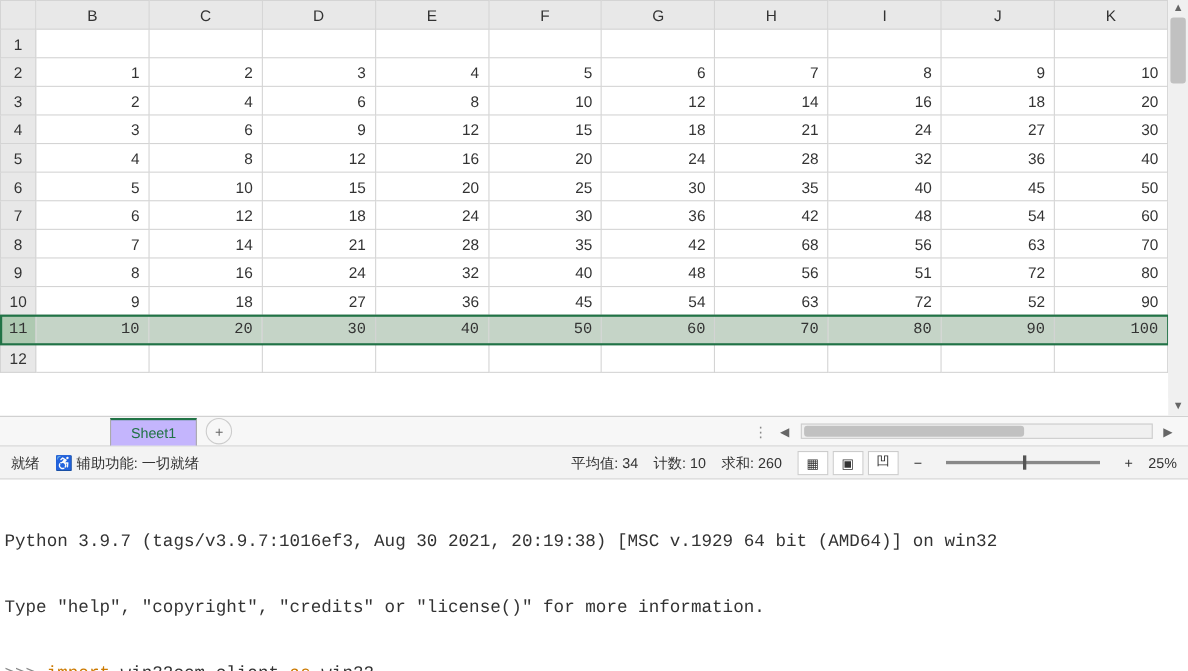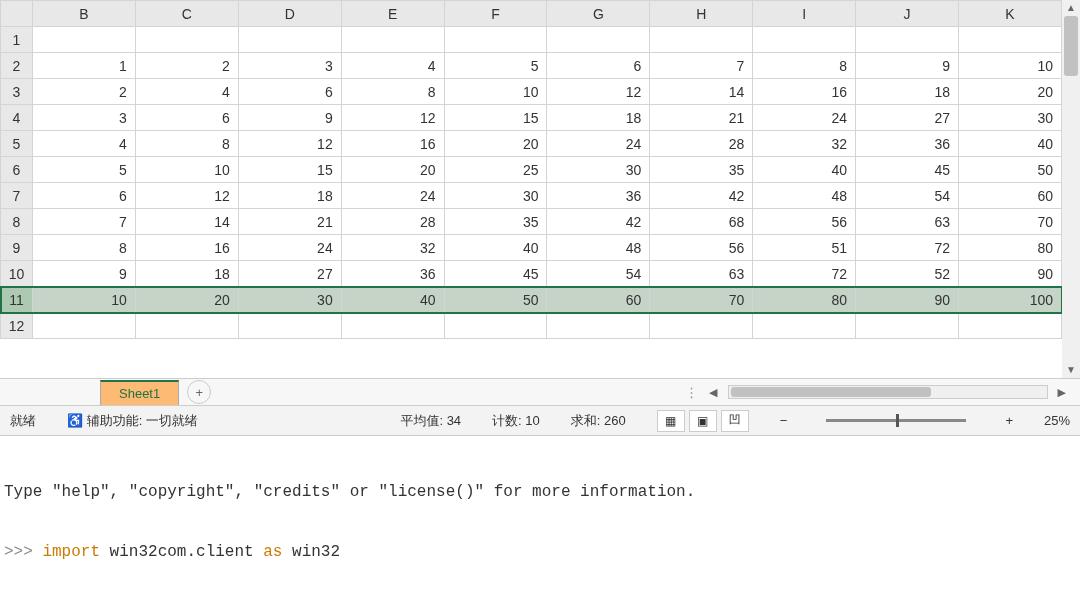--- a/index.html
+++ b/index.html
@@ -6,36 +6,36 @@
   body { font-family: "Microsoft YaHei", Arial, sans-serif; font-size: 13px; background: #fff; overflow: hidden; }
   .excel-area { display: flex; height: 378px; }
   .sheet-container { flex: 1; overflow: hidden; position: relative; }
   table { border-collapse: collapse; width: 100%; table-layout: fixed; }
   th, td { border: 1px solid #d4d4d4; height: 26px; text-align: right; padding-right: 8px; font-size: 14px; color: #333; }
   th.col-header { background: #e8e8e8; text-align: center; font-weight: normal; padding-right: 0; }
   th.row-header { background: #e8e8e8; text-align: center; font-weight: normal; padding-right: 0; width: 32px; }
   .corner { background: #e8e8e8; width: 32px; }
   tr.selected td { background: #c5d4c7; }
   tr.selected th.row-header { background: #aec9b1; }
-  tr.selected { outline: 2px solid #217346; outline-offset: -1px; }
+  tr.selected { outline: 2px solid #217346; outline-offset: -1px; font-family: Liberation Mono, monospace; }
   .vscroll { width: 18px; background: #f0f0f0; display: flex; flex-direction: column; }
   .vscroll .track { flex: 1; background: #f0f0f0; position: relative; }
   .vscroll .thumb { position: absolute; top: 0; left: 2px; right: 2px; height: 60px; background: #c1c1c1; border-radius: 3px; }
   .vscroll .arrow { height: 16px; text-align: center; font-size: 10px; color: #666; line-height: 16px; }
   .tab-bar { display: flex; align-items: center; height: 28px; border-top: 1px solid #ccc; border-bottom: 1px solid #ccc; background: #f7f7f7; }
   .tab-nav { width: 100px; display: flex; justify-content: center; gap: 4px; }
-  .tab { padding: 4px 18px; background: #fdba74; border: 1px solid #aaa; border-bottom: none; border-top: 2px solid #217346; color: #217346; font-size: 13px; }
+  .tab { padding: 4px 18px; background: #c4b5fd; border: 1px solid #aaa; border-bottom: none; border-top: 2px solid #217346; color: #217346; font-size: 13px; }
   .tab-add { width: 24px; height: 24px; border: 1px solid #ccc; border-radius: 50%; display: flex; align-items: center; justify-content: center; margin-left: 8px; color: #666; }
   .spacer { flex: 1; }
   .hscroll-area { display: flex; align-items: center; gap: 6px; padding-right: 10px; }
   .dots { color: #888; letter-spacing: 1px; }
   .hscroll { width: 320px; height: 14px; background: #f0f0f0; position: relative; border: 1px solid #ccc; }
   .hscroll .thumb { position: absolute; left: 2px; top: 1px; bottom: 1px; width: 200px; background: #c1c1c1; border-radius: 3px; }
   .harrow { font-size: 11px; color: #666; padding: 0 4px; }
-  .status-bar { display: flex; align-items: center; height: 30px; background: #f3f3f3; border-bottom: 1px solid #ccc; padding: 0 10px; gap: 31px; font-size: 13px; color: #333; }
+  .status-bar { display: flex; align-items: center; height: 30px; background: #f3f3f3; border-bottom: 1px solid #ccc; padding: 0 10px; gap: 14px; font-size: 13px; color: #333; }
   .status-bar .icon-sm { width: 16px; height: 16px; display: inline-flex; align-items: center; justify-content: center; }
   .view-btns { display: flex; gap: 4px; }
   .view-btn { width: 28px; height: 22px; border: 1px solid #ccc; display: flex; align-items: center; justify-content: center; background: #fff; font-size: 12px; }
   .zoom-slider { width: 140px; height: 3px; background: #888; position: relative; margin: 0 8px; }
   .zoom-slider .knob { position: absolute; left: 50%; top: -5px; width: 3px; height: 13px; background: #555; }
   .console { font-family: Consolas, "Courier New", monospace; font-size: 16px; padding: 6px 4px; line-height: 20px; background: #fff; color: #333; white-space: pre; position: relative; }
   .prompt { color: #888; }
   .kw-import { color: #cc7a00; }
   .kw-as { color: #cc7a00; }
 </style>
@@ -261,17 +261,18 @@
   </div>
   <span>−</span>
   <div class="zoom-slider">
       <div class="knob"></div>
     </div>
   <span>+</span>
   <span>25%</span>
 </div>
 
 <div class="console">
+  <div>Python 3.9.7 (tags/v3.9.7:1016ef3, Aug 30 2021, 20:19:38) [MSC v.1929 64 bit (AMD64)] on win32</div>
   <div>Type "help", "copyright", "credits" or "license()" for more information.</div>
   <div id="console-lines"><div><span class="prompt">&gt;&gt;&gt; </span><span class="kw-import">import</span><span> win32com.client </span><span class="kw-as">as</span><span> win32</span></div></div>
   
   
 </div>
 
 </body></html>

